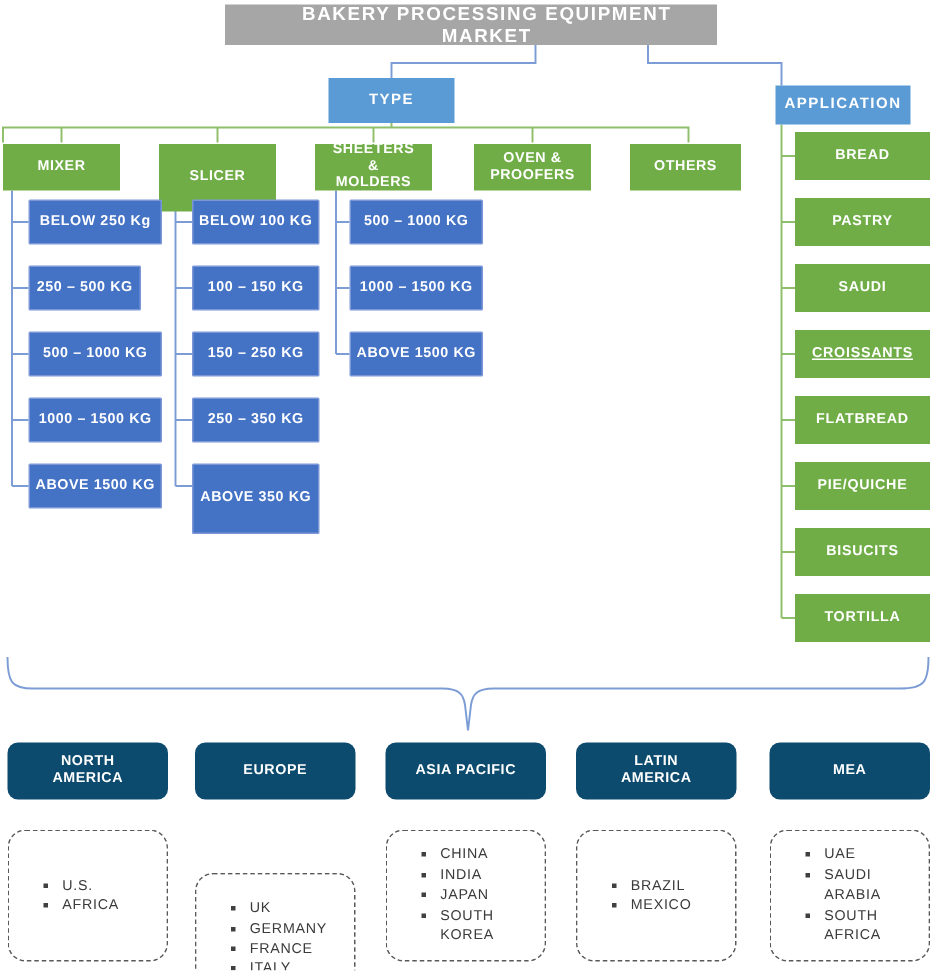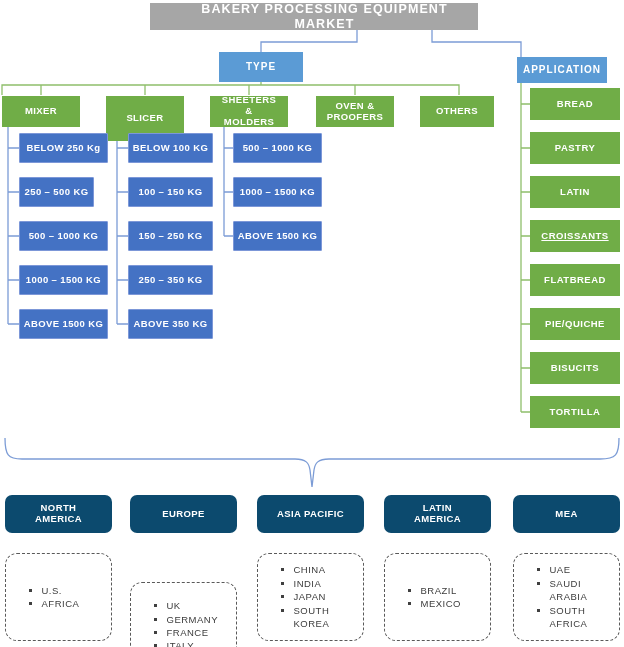--- a/index.html
+++ b/index.html
@@ -85,29 +85,29 @@
   <div class="box sub-box" style="left:19px;top:133px;width:89px;height:30px;">BELOW 250 Kg</div>
   <div class="box sub-box" style="left:19px;top:177px;width:75px;height:30px;">250 – 500 KG</div>
   <div class="box sub-box" style="left:19px;top:221px;width:89px;height:30px;">500 – 1000 KG</div>
   <div class="box sub-box" style="left:19px;top:265px;width:89px;height:30px;">1000 – 1500 KG</div>
   <div class="box sub-box" style="left:19px;top:309px;width:89px;height:30px;">ABOVE 1500 KG</div>
 
   <div class="box sub-box" style="left:128px;top:133px;width:85px;height:30px;">BELOW 100 KG</div>
   <div class="box sub-box" style="left:128px;top:177px;width:85px;height:30px;">100 – 150 KG</div>
   <div class="box sub-box" style="left:128px;top:221px;width:85px;height:30px;">150 – 250 KG</div>
   <div class="box sub-box" style="left:128px;top:265px;width:85px;height:30px;">250 – 350 KG</div>
-  <div class="box sub-box" style="left:128px;top:309px;width:85px;height:30px;">ABOVE 350 KG</div>
+  <div class="box sub-box" style="left:128px;top:309px;width:85px;height:47px;">ABOVE 350 KG</div>
 
   <div class="box sub-box" style="left:233px;top:133px;width:89px;height:30px;">500 – 1000 KG</div>
   <div class="box sub-box" style="left:233px;top:177px;width:89px;height:30px;">1000 – 1500 KG</div>
   <div class="box sub-box" style="left:233px;top:221px;width:89px;height:30px;">ABOVE 1500 KG</div>
 
   <div class="box app-box" style="left:530px;top:88px;width:90px;height:32px;">BREAD</div>
   <div class="box app-box" style="left:530px;top:132px;width:90px;height:32px;">PASTRY</div>
-  <div class="box app-box" style="left:530px;top:176px;width:90px;height:32px;">LATIN</div>
+  <div class="box app-box" style="left:530px;top:176px;width:90px;height:32px;">SAUDI</div>
   <div class="box app-box" style="left:530px;top:220px;width:90px;height:32px;text-decoration:underline;">CROISSANTS</div>
   <div class="box app-box" style="left:530px;top:264px;width:90px;height:32px;">FLATBREAD</div>
   <div class="box app-box" style="left:530px;top:308px;width:90px;height:32px;">PIE/QUICHE</div>
   <div class="box app-box" style="left:530px;top:352px;width:90px;height:32px;">BISUCITS</div>
   <div class="box app-box" style="left:530px;top:396px;width:90px;height:32px;">TORTILLA</div>
 
   <div class="box region-head" style="left:5px;top:495px;width:107px;height:38px;">NORTH AMERICA</div>
   <div class="box region-head" style="left:130px;top:495px;width:107px;height:38px;">EUROPE</div>
   <div class="box region-head" style="left:257px;top:495px;width:107px;height:38px;">ASIA PACIFIC</div>
   <div class="box region-head" style="left:384px;top:495px;width:107px;height:38px;">LATIN AMERICA</div>

